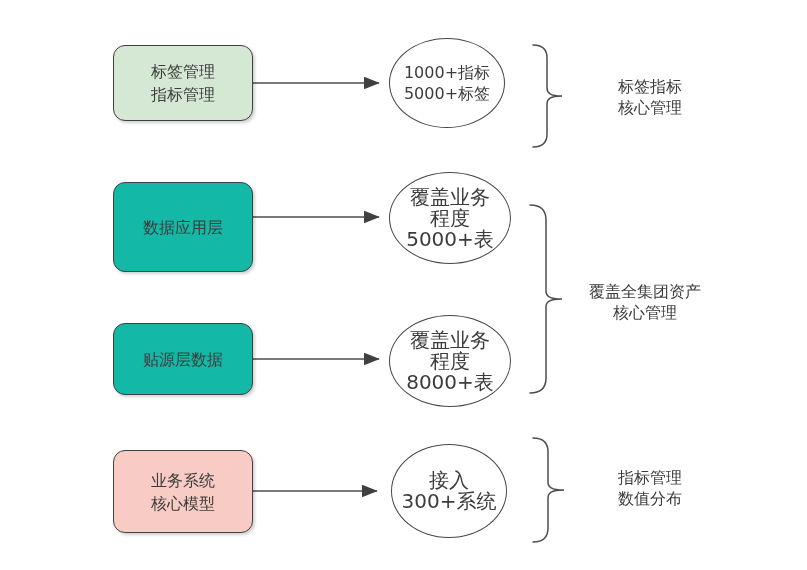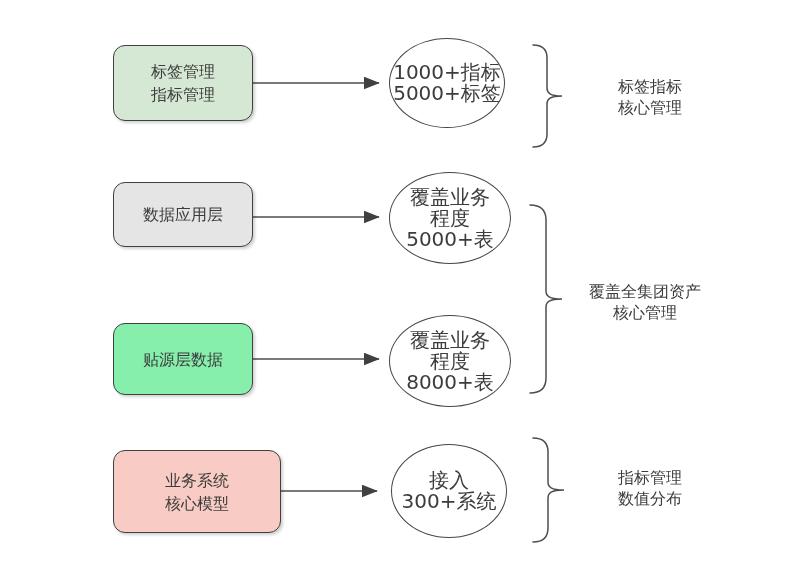--- a/index.html
+++ b/index.html
@@ -69,34 +69,34 @@
     <path d="M 533 45 C 542 45, 547 49, 547 58 L 547 88 C 547 93, 550 96, 562 96 C 550 96, 547 99, 547 104 L 547 134 C 547 143, 542 147, 533 147" fill="none" stroke="#4d4d4d" stroke-width="1.5" stroke-linecap="round"></path>
     <path d="M 530 205 C 540 205, 546 210, 546 220 L 546 291 C 546 296, 549 299, 562 299 C 549 299, 546 302, 546 307 L 546 378 C 546 388, 540 393, 530 393" fill="none" stroke="#4d4d4d" stroke-width="1.5" stroke-linecap="round"></path>
     <path d="M 533 438 C 543 438, 548 443, 548 452 L 548 482 C 548 487, 551 490, 564 490 C 551 490, 548 493, 548 498 L 548 528 C 548 537, 543 542, 533 542" fill="none" stroke="#4d4d4d" stroke-width="1.5" stroke-linecap="round"></path>
   </svg>
 
   <div class="node box" style="left: 113px; top: 45px; width: 140px; height: 76px; background-color: rgb(213, 232, 212);">
     <span class="pre">标签管理
 指标管理</span>
   </div>
 
-  <div class="node box" style="left: 113px; top: 182px; width: 140px; height: 65px; background-color: #e5e5e5;">
+  <div class="node box" style="left: 113px; top: 182px; width: 140px; height: 90px; background-color: #14b8a6;">
     <span class="pre">数据应用层</span>
   </div>
 
-  <div class="node box" style="left: 113px; top: 323px; width: 140px; height: 72px; background-color: #86efac; justify-content: center;">
+  <div class="node box" style="left: 113px; top: 323px; width: 140px; height: 72px; background-color: #14b8a6; justify-content: center;">
     <span class="pre">贴源层数据</span>
   </div>
 
-  <div class="node box" style="left: 113px; top: 450px; width: 168px; height: 83px; background-color: rgb(248, 204, 196);">
+  <div class="node box" style="left: 113px; top: 450px; width: 140px; height: 83px; background-color: rgb(248, 204, 196);">
     <span class="pre">业务系统
 核心模型</span>
   </div>
 
-  <div class="node ellipse" style="left:389px; top:38px; width:116px; height:90px; font-size:20px;">
+  <div class="node ellipse" style="left:389px; top:38px; width:116px; height:90px; font-size:16px;">
     <span class="pre">1000+指标
 5000+标签</span>
   </div>
 
   <div class="node ellipse" style="left:389px; top:172px; width:122px; height:92px;">
     <span class="pre">覆盖业务
 程度
 5000+表</span>
   </div>
 

